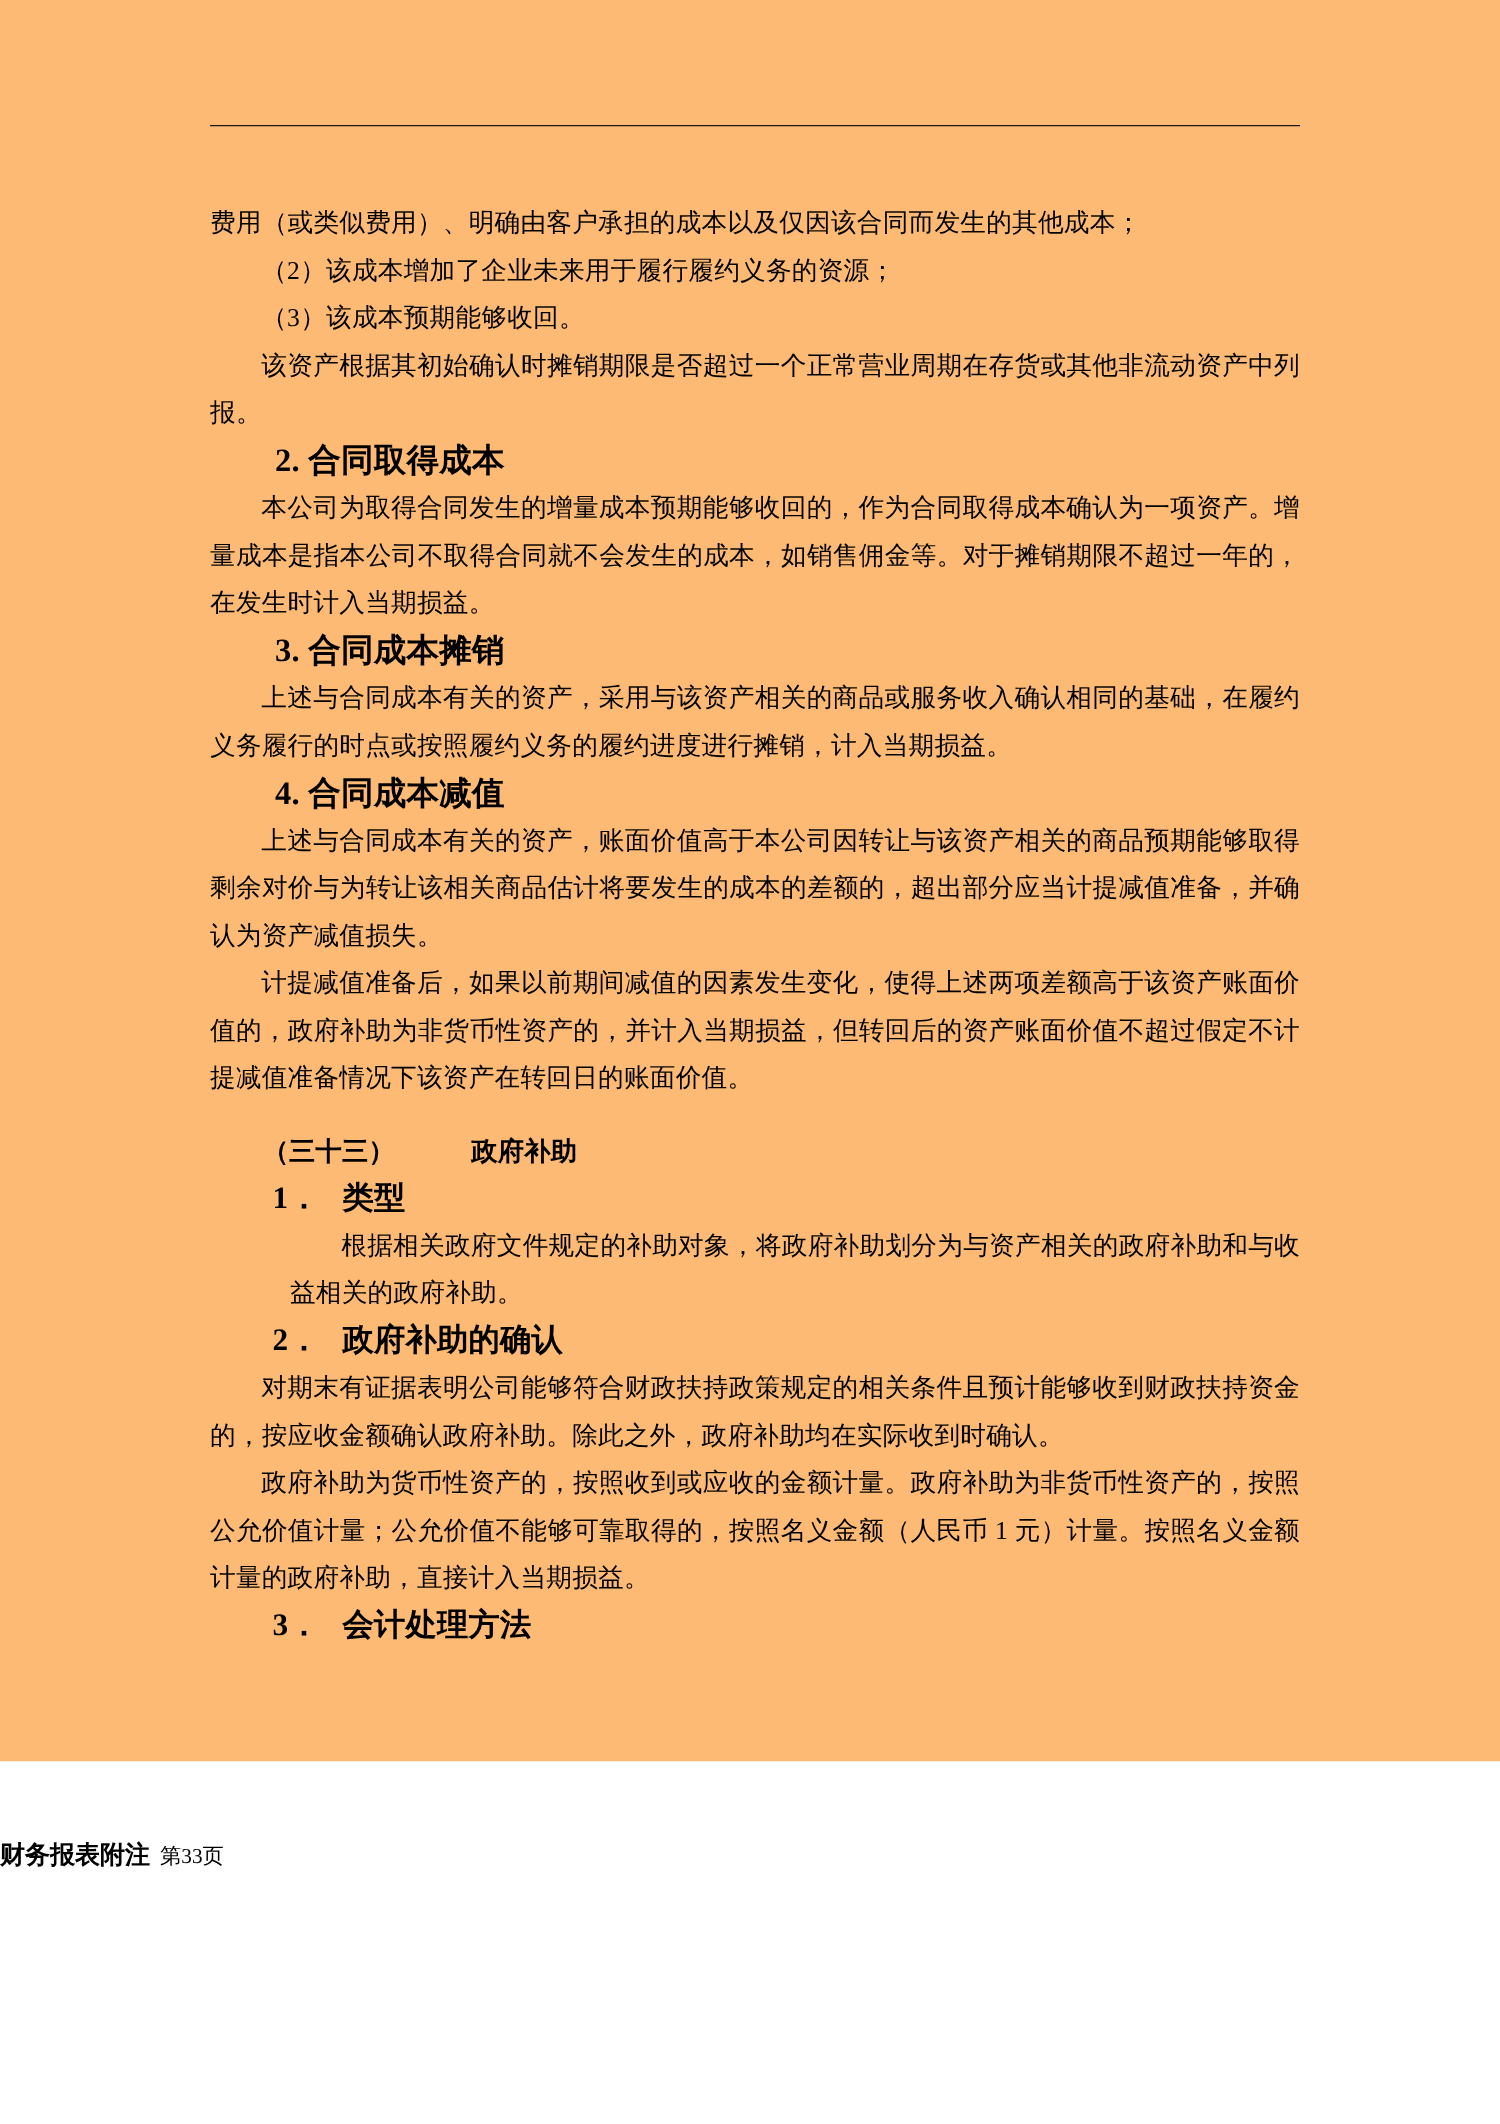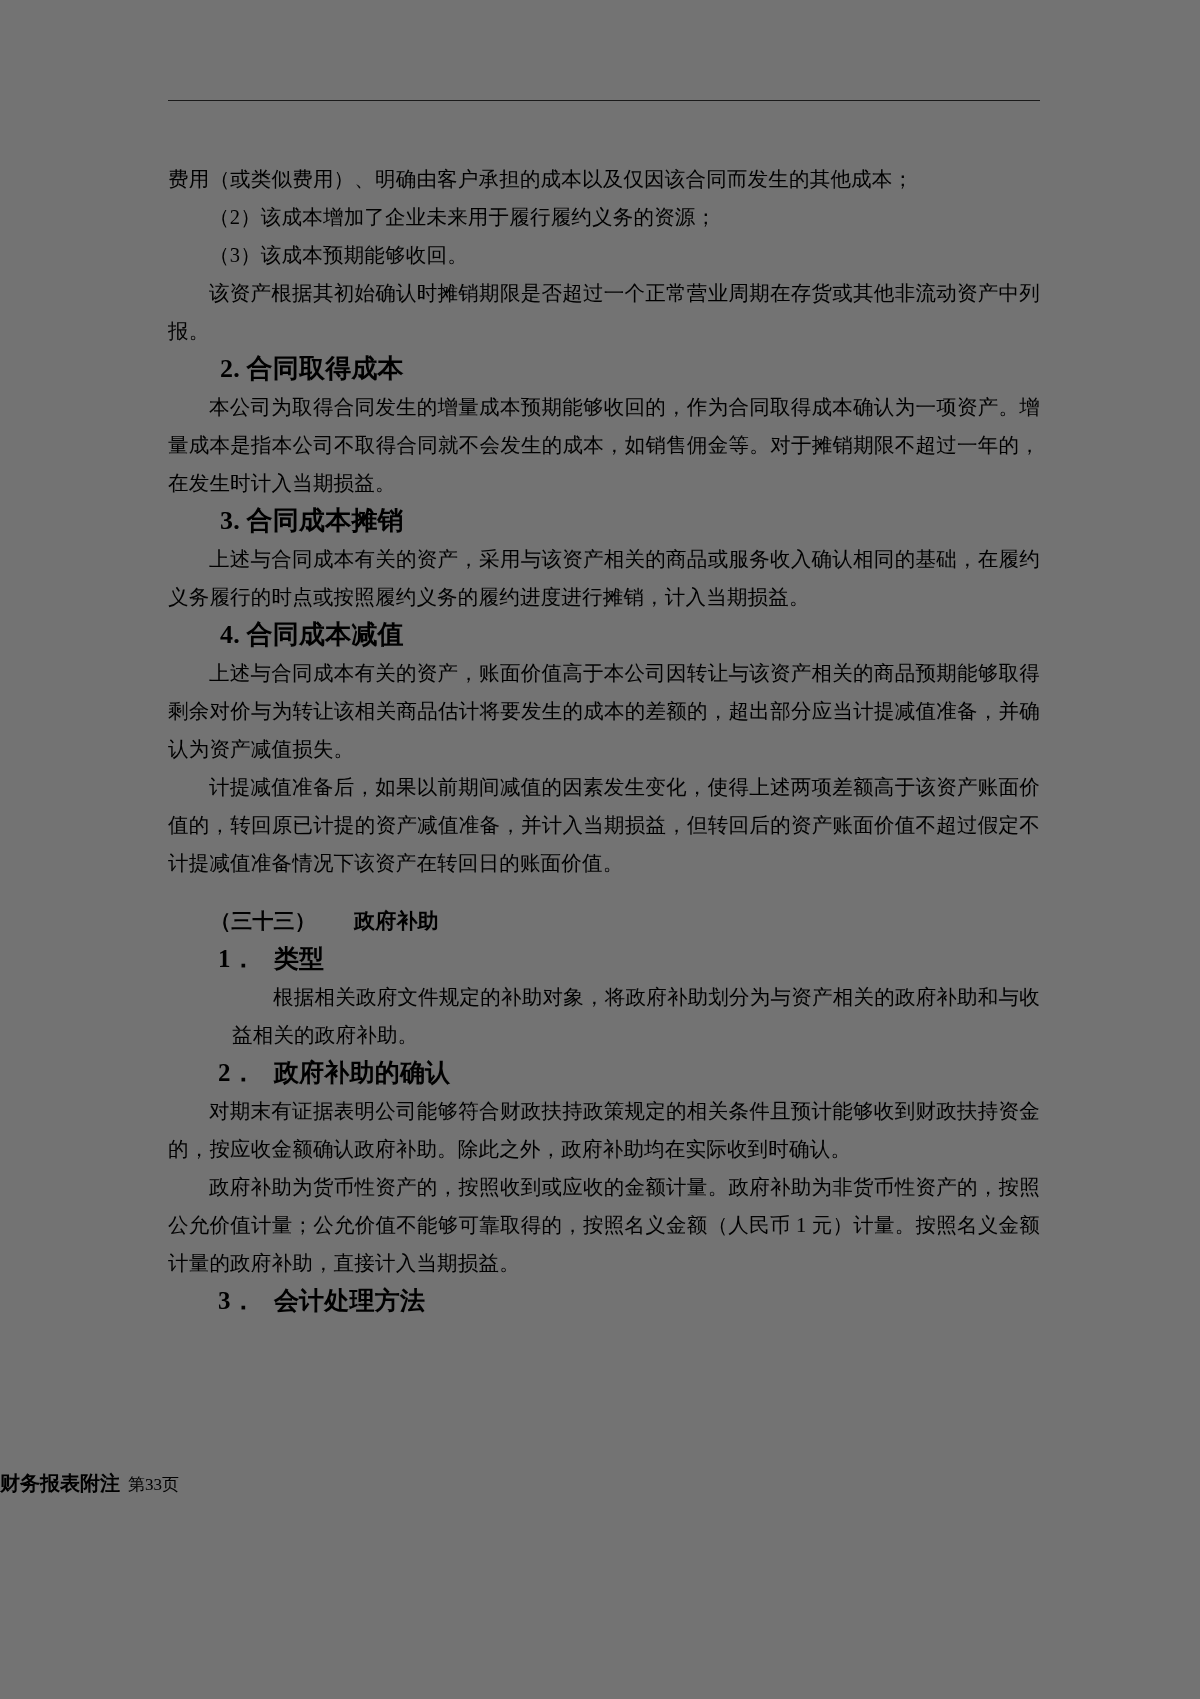--- a/index.html
+++ b/index.html
@@ -10,24 +10,24 @@
   body {
     width: 1200px;
     height: 1699px;
     font-family: "Liberation Serif", "DejaVu Serif", serif;
     color: #000000;
     position: relative;
   }
   .page {
     position: relative;
     width: 1200px;
-    height: 1699px;
+    height: 1409px;
     box-sizing: border-box;
     padding: 0;
-    background: #737373;
+    background: #fdba74;
   }
   .header-rule {
     position: absolute;
     left: 168px;
     top: 100px;
     width: 872px;
     height: 0;
     border-top: 1.6px solid #1a1a1a;
   }
   .content {
@@ -61,21 +61,21 @@
     margin: 0;
   }
   .section-title {
     font-weight: bold;
     text-indent: 2em;
     font-size: 21px;
     line-height: 38px;
     margin: 0;
   }
   .section-title .sec-num {
-    margin-right: 38px;
+    margin-right: 61px;
   }
   .sub-num-heading {
     font-weight: bold;
     text-indent: 2em;
     font-size: 25px;
     line-height: 38px;
     margin: 0;
   }
   .sub-num-heading .num {
     margin-right: 18px;
@@ -123,21 +123,21 @@
     <p class="para">本公司为取得合同发生的增量成本预期能够收回的，作为合同取得成本确认为一项资产。增量成本是指本公司不取得合同就不会发生的成本，如销售佣金等。对于摊销期限不超过一年的，在发生时计入当期损益。</p>
 
     <p class="heading">3. 合同成本摊销</p>
 
     <p class="para">上述与合同成本有关的资产，采用与该资产相关的商品或服务收入确认相同的基础，在履约义务履行的时点或按照履约义务的履约进度进行摊销，计入当期损益。</p>
 
     <p class="heading">4. 合同成本减值</p>
 
     <p class="para">上述与合同成本有关的资产，账面价值高于本公司因转让与该资产相关的商品预期能够取得剩余对价与为转让该相关商品估计将要发生的成本的差额的，超出部分应当计提减值准备，并确认为资产减值损失。</p>
 
-    <p class="para">计提减值准备后，如果以前期间减值的因素发生变化，使得上述两项差额高于该资产账面价值的，转回原已计提的资产减值准备，并计入当期损益，但转回后的资产账面价值不超过假定不计提减值准备情况下该资产在转回日的账面价值。</p>
+    <p class="para">计提减值准备后，如果以前期间减值的因素发生变化，使得上述两项差额高于该资产账面价值的，政府补助为非货币性资产的，并计入当期损益，但转回后的资产账面价值不超过假定不计提减值准备情况下该资产在转回日的账面价值。</p>
 
     <div class="spacer-md"></div>
 
     <p class="section-title">
       <span class="sec-num">（三十三）</span><span>政府补助</span>
     </p>
 
     <p class="sub-num-heading">
       <span class="num">1．</span><span>类型</span>
     </p>

